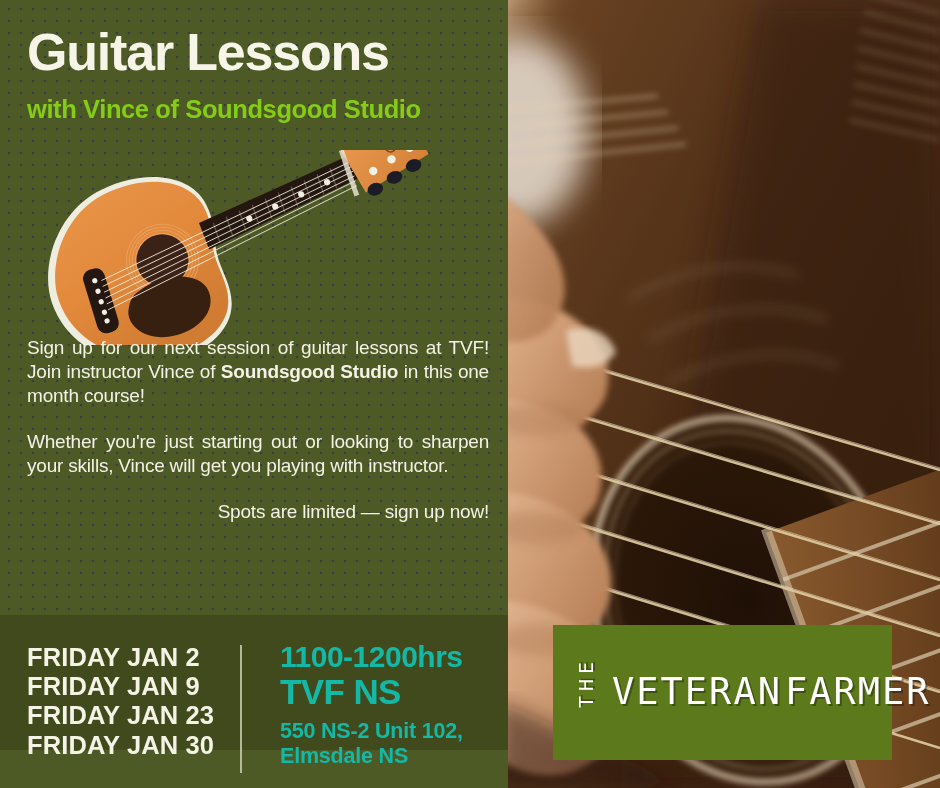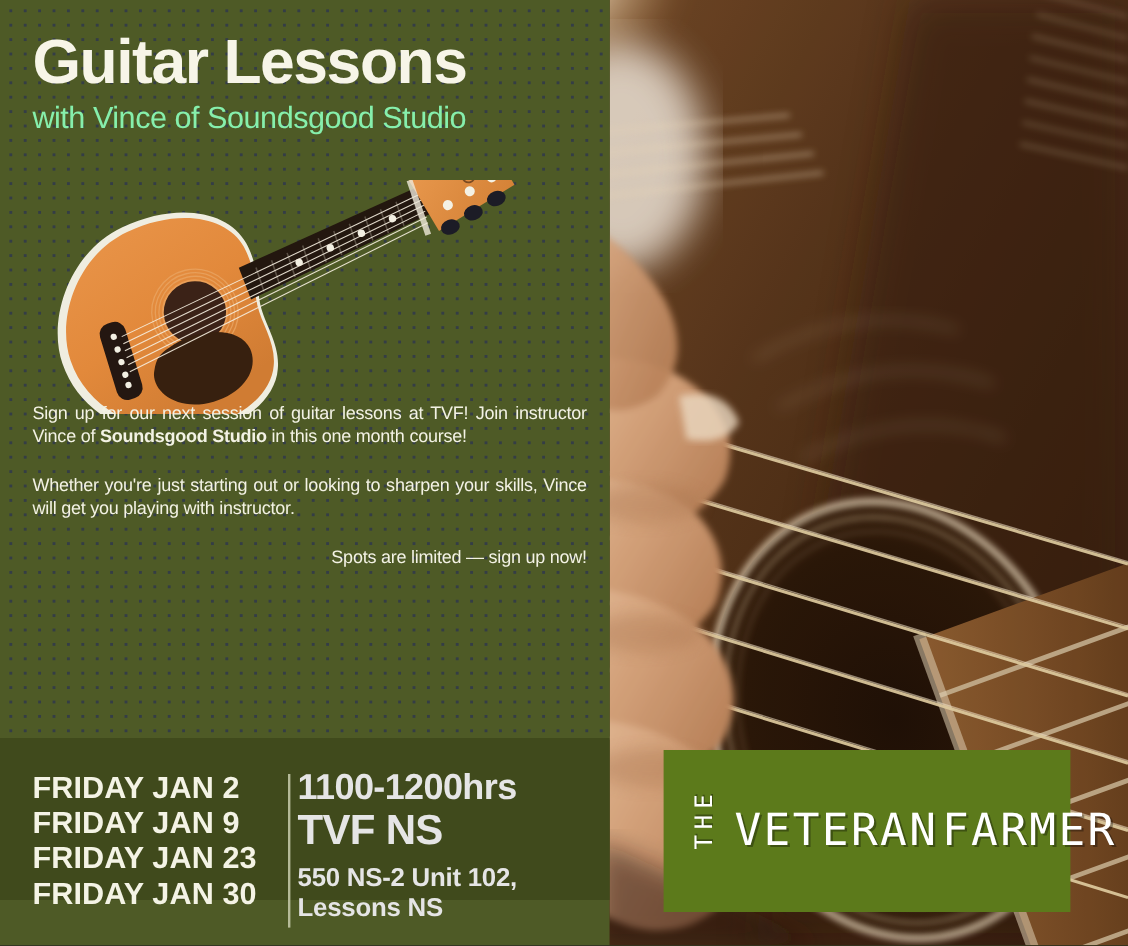--- a/index.html
+++ b/index.html
@@ -55,47 +55,47 @@
   .title {
     color: #F7F5E8;
     font-size: 52px;
     font-weight: bold;
     letter-spacing: -1.2px;
     line-height: 1.02;
     margin: 0;
     white-space: nowrap;
   }
   .subtitle {
-    color: #86efac;
+    color: #84cc16;
     font-size: 25.5px;
-    font-weight: normal;
+    font-weight: bold;
     letter-spacing: -0.4px;
     line-height: 1.1;
-    margin: 6px 0 0 0;
+    margin: 16px 0 0 0;
     white-space: nowrap;
   }
 
   
   .guitar-wrap {
     position: absolute;
     left: 32px;
     top: 150px;
     width: 450px;
     height: 195px;
   }
   .guitar-wrap svg { display: block; width: 100%; height: 100%; }
 
   
   .body-copy {
     position: absolute;
     left: 27px;
     top: 336px;
     width: 462px;
     color: #F3F2E4;
-    font-size: 15px;
+    font-size: 19px;
     line-height: 1.26;
     letter-spacing: -0.2px;
   }
   .body-copy p { margin: 0 0 22px 0; text-align: justify; }
   .body-copy p:last-child { margin-bottom: 0; text-align: right; }
   .body-copy .studio { font-weight: bold; }
 
   
   .footer {
     position: absolute;
@@ -120,23 +120,23 @@
     position: absolute;
     left: 240px;
     top: 30px;
     width: 2px;
     height: 128px;
     background: #C9CCAE;
     opacity: .85;
   }
   .venue {
     position: absolute;
-    left: 248px;
+    left: 280px;
     top: 26px;
-    color: #e5e5e5;
+    color: #14b8a6;
     width: 236px;
   }
   .venue .hours {
     font-size: 30px;
     font-weight: bold;
     letter-spacing: -0.5px;
     line-height: 1.08;
     white-space: nowrap;
   }
   .venue .place {
@@ -473,21 +473,21 @@
       <div>FRIDAY JAN 9</div>
       <div>FRIDAY JAN 23</div>
       <div>FRIDAY JAN 30</div>
     </div>
     <div class="divider"></div>
     <div class="venue">
       <div class="hours">1100-1200hrs</div>
       <div class="place">TVF NS</div>
       <div class="addr">
         <div>550 NS-2 Unit 102,</div>
-        <div>Lessons NS</div>
+        <div>Elmsdale NS</div>
       </div>
     </div>
   </div>
 
   <div class="logo-box">
     <div class="logo-inner">
       <div class="logo-the">THE</div>
       <div class="logo-words">
         <div>VETERAN</div>
         <div>FARMER</div>

